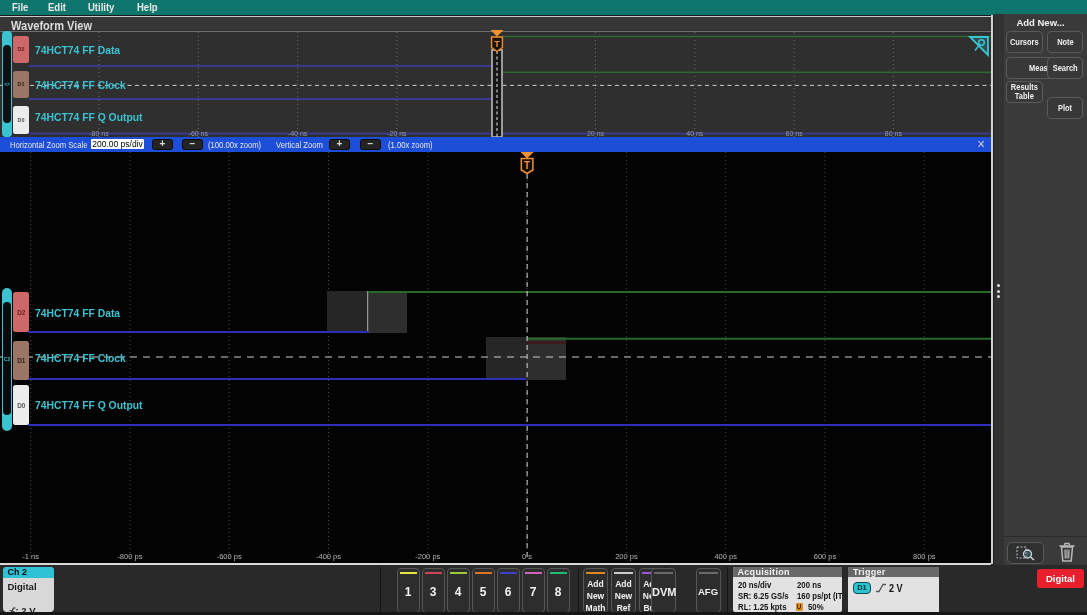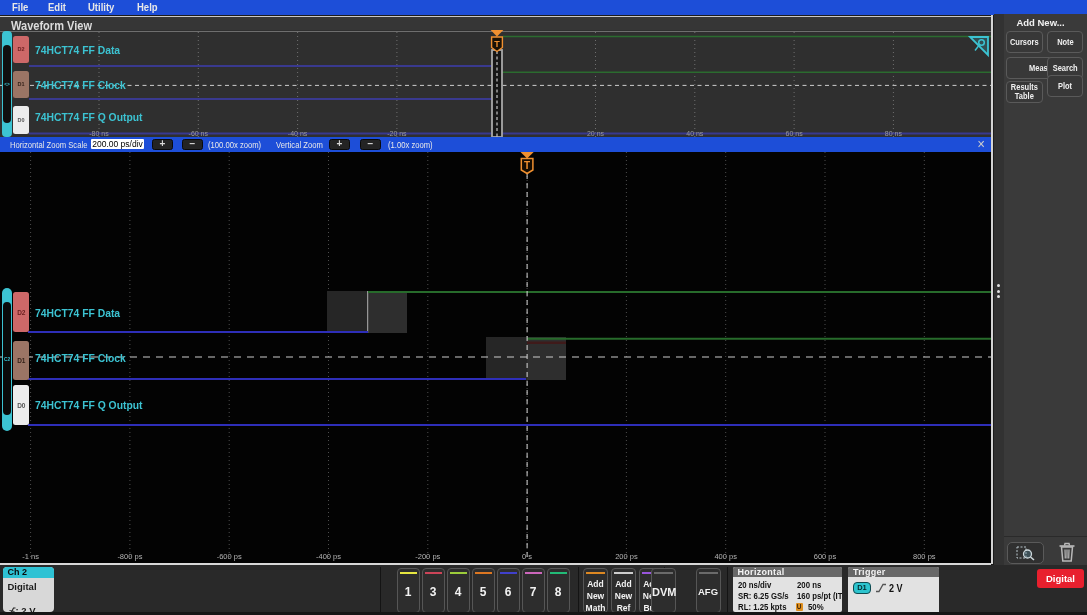--- a/index.html
+++ b/index.html
@@ -1,20 +1,20 @@
 <!DOCTYPE html>
 <html><head>
 <meta charset="utf-8">
 <style>
   html,body{margin:0;padding:0;background:#000;}
   #app{position:relative;width:1087px;height:615px;overflow:hidden;
        font-family:"Liberation Sans",sans-serif;background:#1c1c1c;}
   .abs{position:absolute;}
   
-  #menubar{left:0;top:0;width:1087px;height:15px;background:#1d4ed8;color:#e8e8e8;
+  #menubar{left:0;top:0;width:1087px;height:15px;background:#0f766e;color:#e8e8e8;
            font-size:10px;font-weight:bold;}
   #menubar span{position:absolute;top:2px;transform:scaleX(0.95);transform-origin:0 0;}
   
   #tabbar{left:0;top:16px;width:991px;height:14px;background:#363636;color:#dcdcdc;
           font-size:12px;font-weight:bold;border-top:1px solid #c8c8c8;}
   
   #overview{left:0;top:30px;width:991px;height:107px;background:#2f2f2f;}
   
   #zoombar{left:0;top:137px;width:991px;height:15px;background:#1d4ed8;color:#e8e8e8;
            font-size:8.5px;}
@@ -220,21 +220,21 @@
       </div>
     <div class="rbtn" style="left:12px;top:43px;width:35px;height:20px;padding-left:20px;">
         <span>Measure</span>
       </div>
     <div class="rbtn" style="left:53px;top:43px;width:34px;height:20px;">
         <span>Search</span>
       </div>
     <div class="rbtn" style="left:12px;top:67px;width:35px;height:20px;">
         <span>Results<br>Table</span>
       </div>
-    <div class="rbtn" style="left:53px;top:61px;width:34px;height:20px;">
+    <div class="rbtn" style="left:53px;top:83px;width:34px;height:20px;">
         <span>Plot</span>
       </div>
 
     <div class="abs" style="left:0;top:0;width:10px;height:551px;background:#323232"></div>
     <div class="abs" style="left:3px;top:270px;width:3px;height:3px;border-radius:50%;background:#e0e0e0"></div>
     <div class="abs" style="left:3px;top:275.5px;width:3px;height:3px;border-radius:50%;background:#e0e0e0"></div>
     <div class="abs" style="left:3px;top:281px;width:3px;height:3px;border-radius:50%;background:#e0e0e0"></div>
 
     <div class="abs" style="left:10px;top:522px;width:83px;height:1px;background:#2a2a2a"></div>
 
@@ -317,21 +317,21 @@
     <div class="addbtn" style="left:651px;font-size:11px">
         <span class="stripe" style="background:#6a6a6a"></span>
         <span class="lab" style="top:17px">DVM</span>
       </div>
     <div class="addbtn" style="left:695.5px;font-size:9.5px">
         <span class="stripe" style="background:#6a6a6a"></span>
         <span class="lab" style="top:17px">AFG</span>
       </div>
 
     <div class="panel" style="left:732.5px;width:109px;height:44.5px">
-      <div class="hdr">Horizontal</div>
+      <div class="hdr">Acquisition</div>
       <div class="pt" style="left:5px;top:12px">20 ns/div</div>
       <div class="pt" style="left:64px;top:12px">200 ns</div>
       <div class="pt" style="left:5px;top:23px">SR: 6.25 GS/s</div>
       <div class="pt" style="left:64px;top:23px">160 ps/pt (IT)</div>
       <div class="pt" style="left:5px;top:34px">RL: 1.25 kpts</div>
       <div style="position:absolute;left:63px;top:36px;width:7px;height:8px;background:#e09020;border-radius:1px;color:#40280a;font-size:6.5px;font-weight:bold;text-align:center;line-height:8px">U</div>
       <div class="pt" style="left:75px;top:34px">50%</div>
     </div>
 
     <div class="panel" style="left:848px;width:91px;height:58px">

